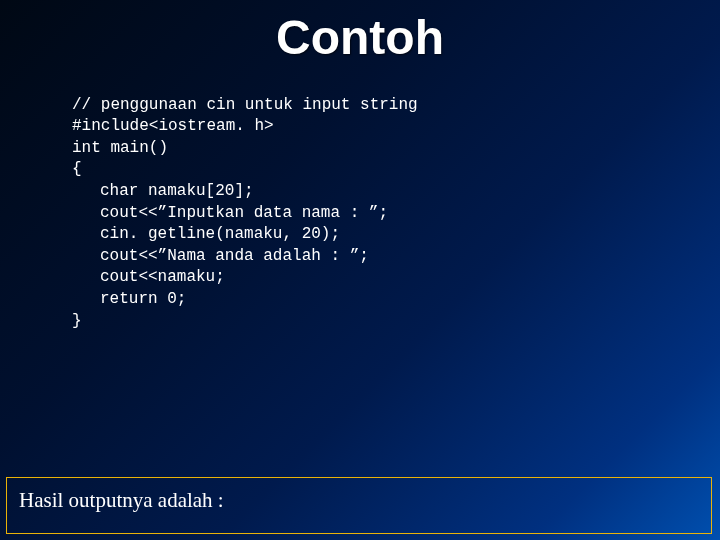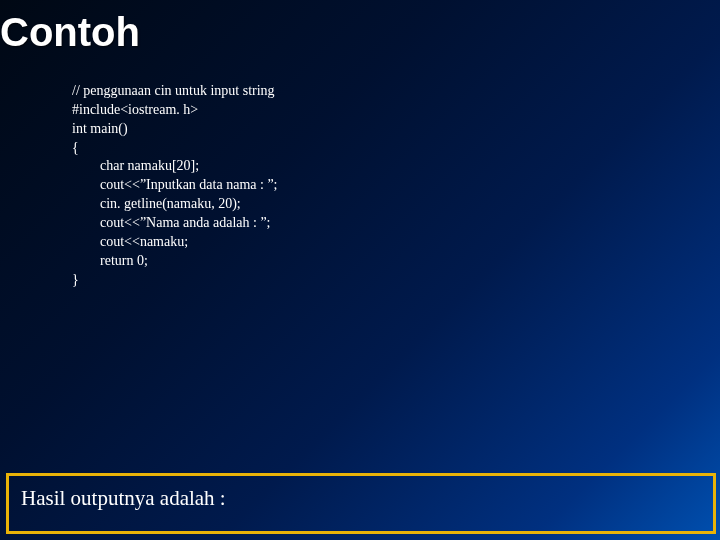--- a/index.html
+++ b/index.html
@@ -2,42 +2,43 @@
 <html><head>
 <meta charset="utf-8">
 <style>
   html,body{margin:0;padding:0;width:720px;height:540px;overflow:hidden}
   body{
     background:linear-gradient(135deg,#000814 0%,#001030 35%,#001a4d 60%,#003080 85%,#0050b0 100%);
     font-family:"Times New Roman",serif;
     color:#fff;
   }
   .title{
+    text-align:center;
     font-family:Arial,sans-serif;
     font-weight:700;
-    font-size:40px;
+    font-size:48px;
     color:#fff;
     margin:10px 0 8px 0;
     text-shadow:1px 1px 2px rgba(0,0,0,.6);
   }
   .code{
-    font-family:Liberation Serif, serif;
-    font-size:14px;
+    font-family:Liberation Mono, monospace;
+    font-size:16px;
     line-height:1.35;
     color:#fff;
     margin-left:72px;
     white-space:pre;
   }
   .code .indent{padding-left:28px;display:inline-block}
   .output-box{
     position:absolute;
     left:6px;
     bottom:6px;
     width:680px;
-    border:3px solid #eab308;
+    border:1px solid #eab308;
     padding:8px 12px 12px 12px;
     background:transparent;
   }
   .output-box .hdr{
     font-size:21px;
     color:#fff;
     margin:2px 0 8px 0;
   }
   .output-box .line{
     font-size:21px;

